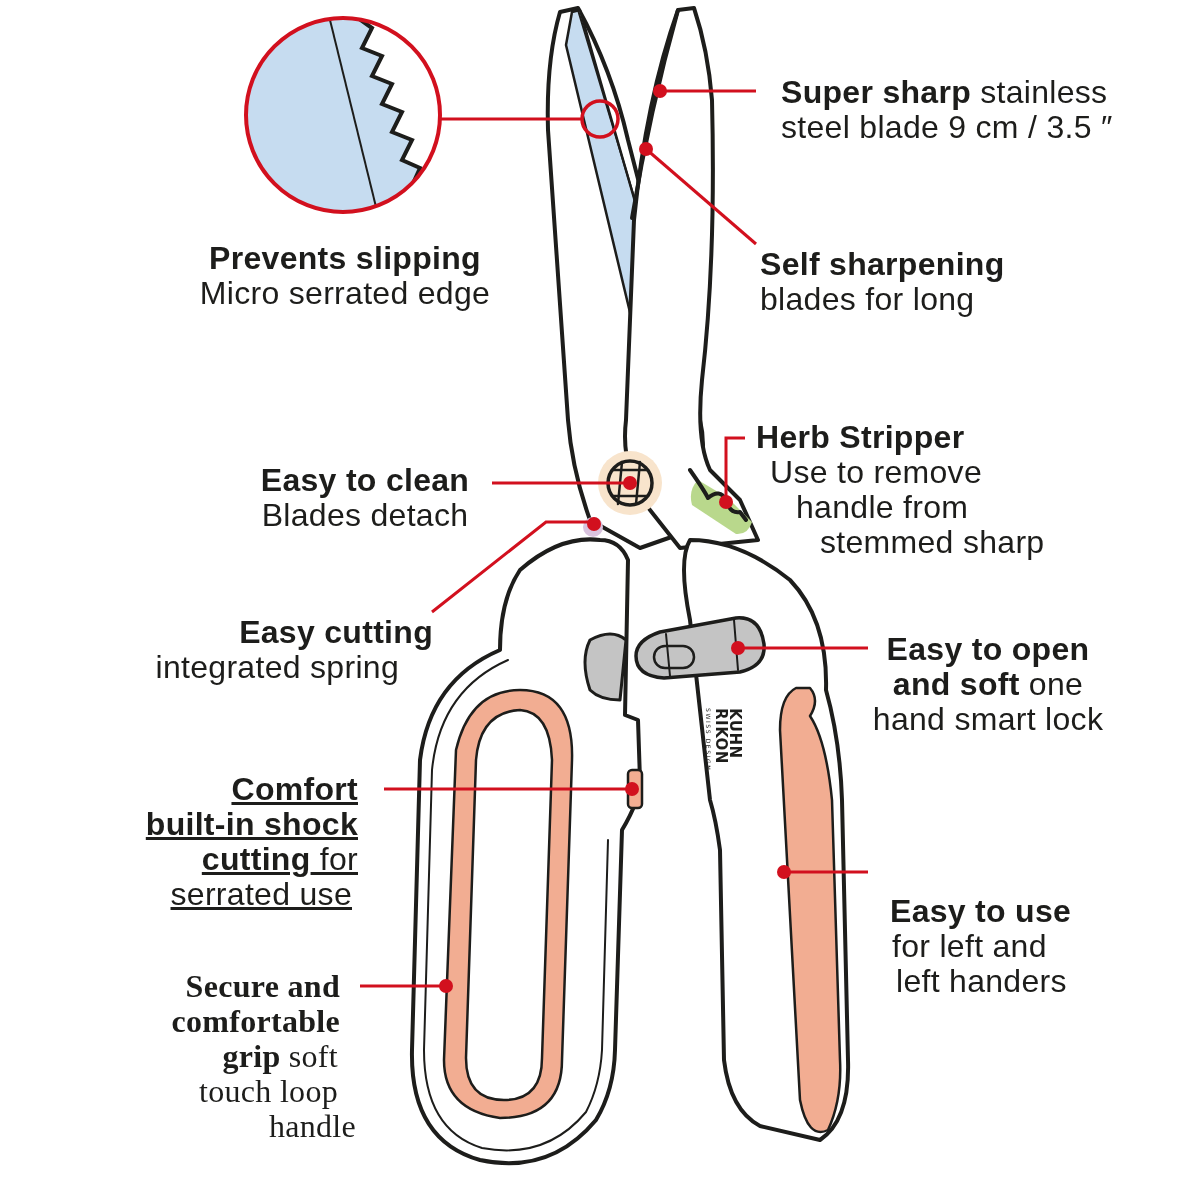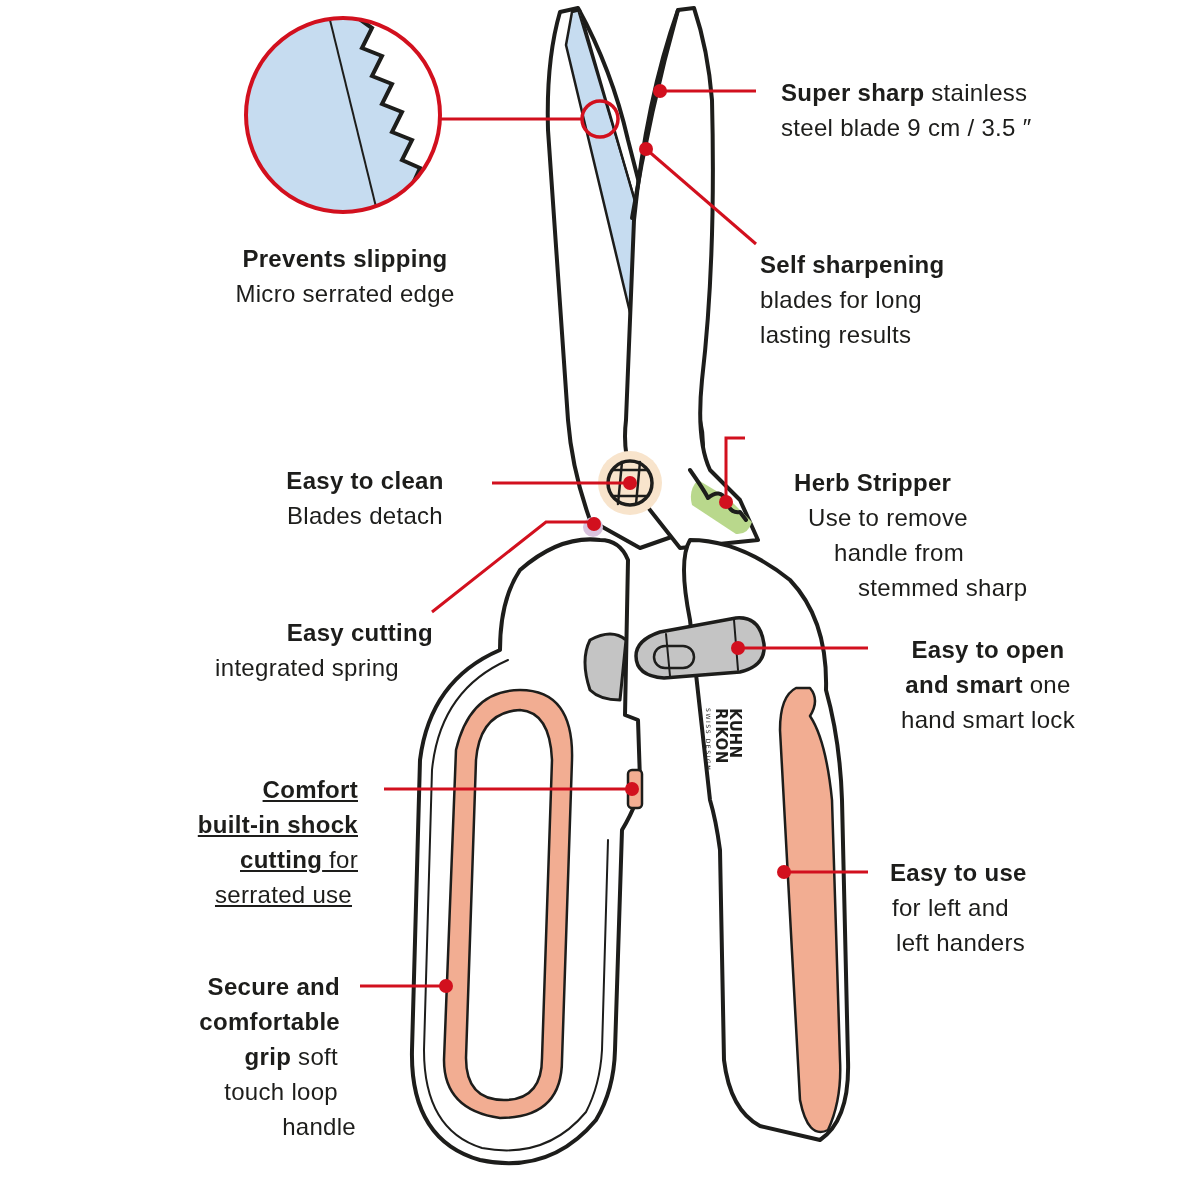--- a/index.html
+++ b/index.html
@@ -1,19 +1,19 @@
 <!DOCTYPE html>
 <html><head>
 <meta charset="utf-8">
 <style>
   html, body { margin:0; padding:0; background:#ffffff; }
   body { width:1200px; height:1200px; position:relative; overflow:hidden;
          font-family:"Liberation Sans", "DejaVu Sans", sans-serif; color:#1d1d1b; }
   #art { position:absolute; left:0; top:0; width:1200px; height:1200px; }
-  .label { position:absolute; font-size:24px; line-height:35px; letter-spacing:0.3px; }
+  .label { position:absolute; font-size:32px; line-height:35px; letter-spacing:0.3px; }
   .label b { font-weight:bold; }
   .right { text-align:right; }
   .center { text-align:center; }
   .line { display:block; white-space:nowrap; }
   .brand { position:absolute; left:742px; top:708px; transform:rotate(90deg); transform-origin:0 0;
            font-family:"DejaVu Sans", sans-serif; }
   .brand .b1 { font-weight:bold; font-size:15px; line-height:14px; letter-spacing:0.5px; display:block; }
   .brand .b2 { font-size:6px; letter-spacing:1.6px; display:block; margin-top:2px; }
 </style>
 </head>
@@ -106,58 +106,57 @@
 </div>
 
 <div class="label" style="left:781px; top:75px;">
   <span class="line"><b>Super sharp</b><span> stainless</span></span>
   <span class="line">steel blade 9 cm / 3.5 ″</span>
 </div>
 
 <div class="label" style="left:760px; top:247px;">
   <span class="line"><b>Self sharpening</b></span>
   <span class="line">blades for long</span>
-  <span class="line">lasting results</span>
 </div>
 
-<div class="label" style="left:794px; top:420px;margin-top:45px;">
+<div class="label" style="left:756px; top:420px;">
   <span class="line"><b>Herb Stripper</b></span>
   <span class="line" style="padding-left:14px">Use to remove</span>
   <span class="line" style="padding-left:40px">handle from</span>
   <span class="line" style="padding-left:64px">stemmed sharp</span>
 </div>
 
 <div class="label center" style="left:250px; top:463px; width:230px;">
   <span class="line"><b>Easy to clean</b></span>
   <span class="line">Blades detach</span>
 </div>
 
 <div class="label right" style="left:128px; top:615px; width:305px;">
   <span class="line"><b>Easy cutting</b></span>
   <span class="line" style="padding-right:34px">integrated spring</span>
 </div>
 
 <div class="label center" style="left:868px; top:632px; width:240px;">
   <span class="line"><b>Easy to open</b></span>
-  <span class="line"><b>and smart</b><span> one</span></span>
+  <span class="line"><b>and soft</b><span> one</span></span>
   <span class="line">hand smart lock</span>
 </div>
 
 <div class="label right" style="left:120px; top:772px; width:238px;text-decoration:underline;">
   <span class="line"><b>Comfort</b></span>
   <span class="line"><b>built-in shock</b></span>
   <span class="line"><b>cutting</b><span> for</span></span>
   <span class="line" style="padding-right:6px">serrated use</span>
 </div>
 
-<div class="label" style="left:890px; top:855px;">
+<div class="label" style="left:890px; top:894px;">
   <span class="line"><b>Easy to use</b></span>
   <span class="line" style="padding-left:2px">for left and</span>
   <span class="line" style="padding-left:6px">left handers</span>
 </div>
 
-<div class="label right" style="left:100px; top:969px; width:256px;">
+<div class="label right" style="left:100px; top:969px; width:256px;font-family:Liberation Serif, serif;">
   <span class="line" style="padding-right:16px"><b>Secure and</b></span>
   <span class="line" style="padding-right:16px"><b>comfortable</b></span>
   <span class="line" style="padding-right:18px"><b>grip</b><span> soft</span></span>
   <span class="line" style="padding-right:18px">touch loop</span>
   <span class="line">handle</span>
 </div>
 
 </body></html>

